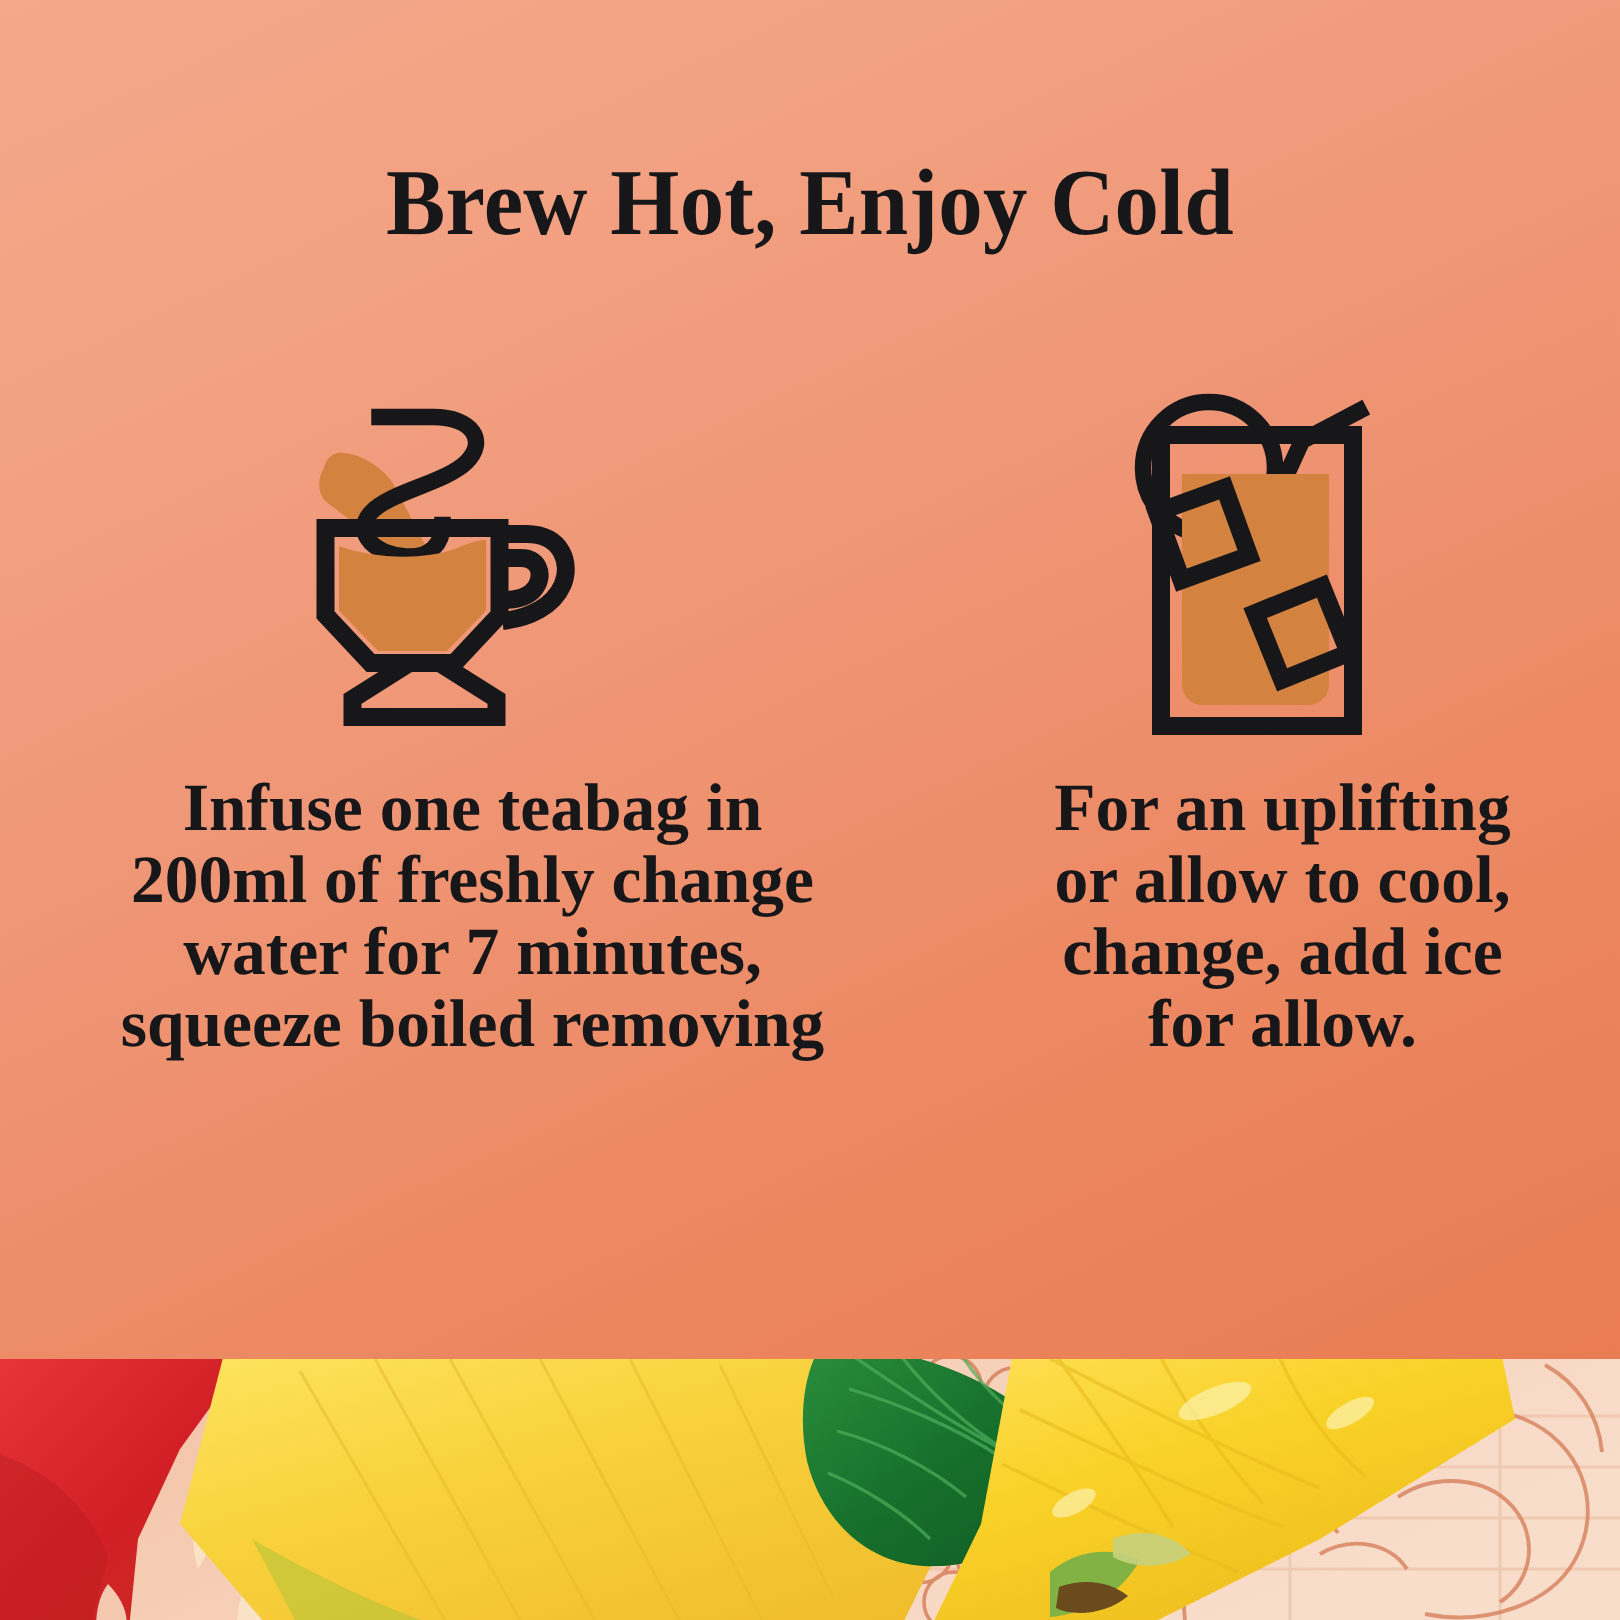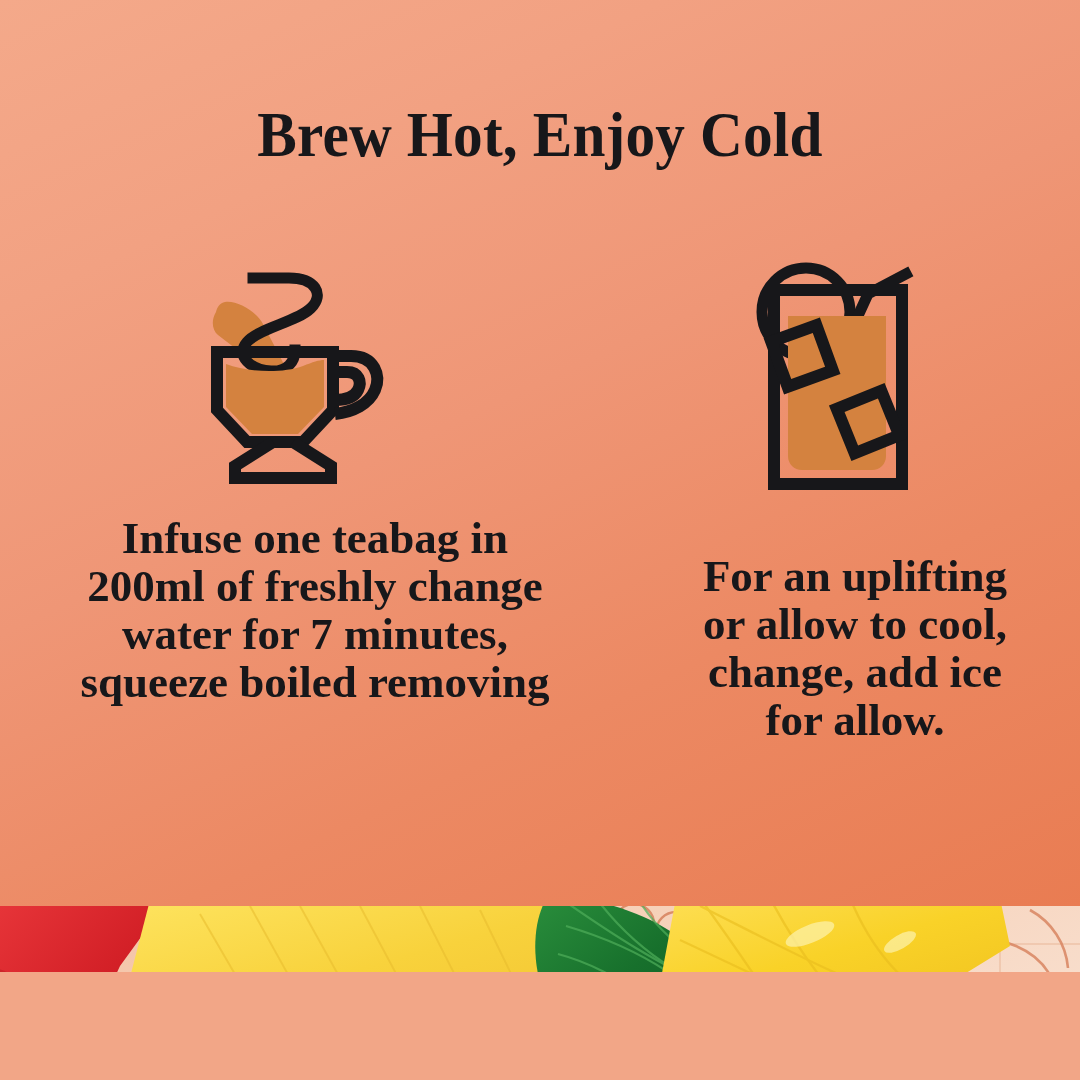--- a/index.html
+++ b/index.html
@@ -5,21 +5,21 @@
 <style>
   * { margin:0; padding:0; box-sizing:border-box; }
   html, body {
     width:1080px; height:1080px;
     font-family:"Liberation Serif", "DejaVu Serif", serif;
     overflow:hidden;
     background:#f2a687;
   }
   #poster {
     position:relative;
-    width:1080px; height:972px;
+    width:1080px; height:1080px;
     overflow:hidden;
   }
   
   .panel {
     position:absolute;
     left:0; top:0;
     width:1080px; height:906px;
     background:
       linear-gradient(155deg,
         #f4a98a 0%,
@@ -52,21 +52,21 @@
     display:flex;
   }
   .col {
     position:relative;
     display:flex;
     flex-direction:column;
     align-items:center;
     padding-left:18px;
   }
   .col-left  { width:612px; }
-  .col-right { width:468px;gap:38px; }
+  .col-right { width:468px; }
 
   .icon-wrap {
     position:relative;
     height:248px;
     display:flex;
     align-items:flex-start;
     justify-content:center;
   }
   .col-left  .icon-wrap { width:260px; }
   .col-right .icon-wrap { width:230px; }

